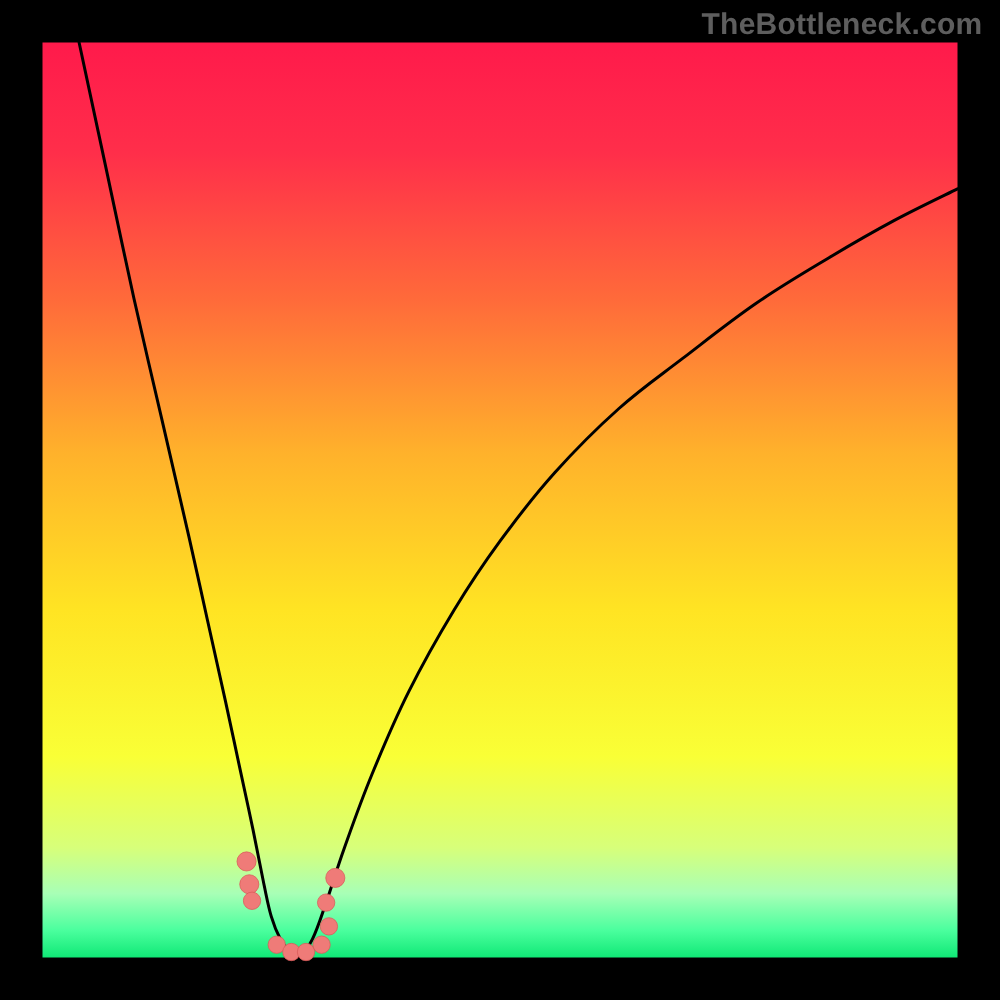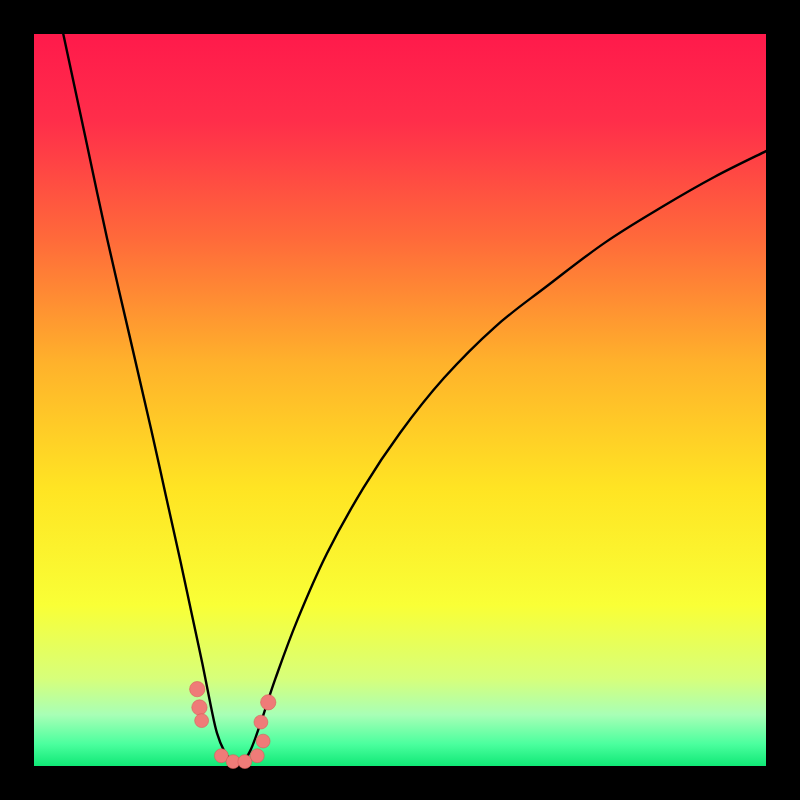--- a/index.html
+++ b/index.html
@@ -31,20 +31,21 @@
   svg.plot {
     position: absolute;
     left: 0;
     top: 0;
   }
 </style>
 </head>
 <body>
 
 <div class="stage">
+  <div class="watermark">TheBottleneck.com</div>
   <svg class="plot" width="800" height="800" viewBox="0 0 800 800">
       <defs>
         <linearGradient id="bg-grad" x1="0" y1="0" x2="0" y2="1">
           <stop offset="0.0%" stop-color="#ff1a4b"></stop>
           <stop offset="12.0%" stop-color="#ff2e4a"></stop>
           <stop offset="28.0%" stop-color="#ff6a3a"></stop>
           <stop offset="45.0%" stop-color="#ffb22b"></stop>
           <stop offset="62.0%" stop-color="#ffe423"></stop>
           <stop offset="78.0%" stop-color="#f9ff36"></stop>
           <stop offset="88.0%" stop-color="#d7ff7a"></stop>

